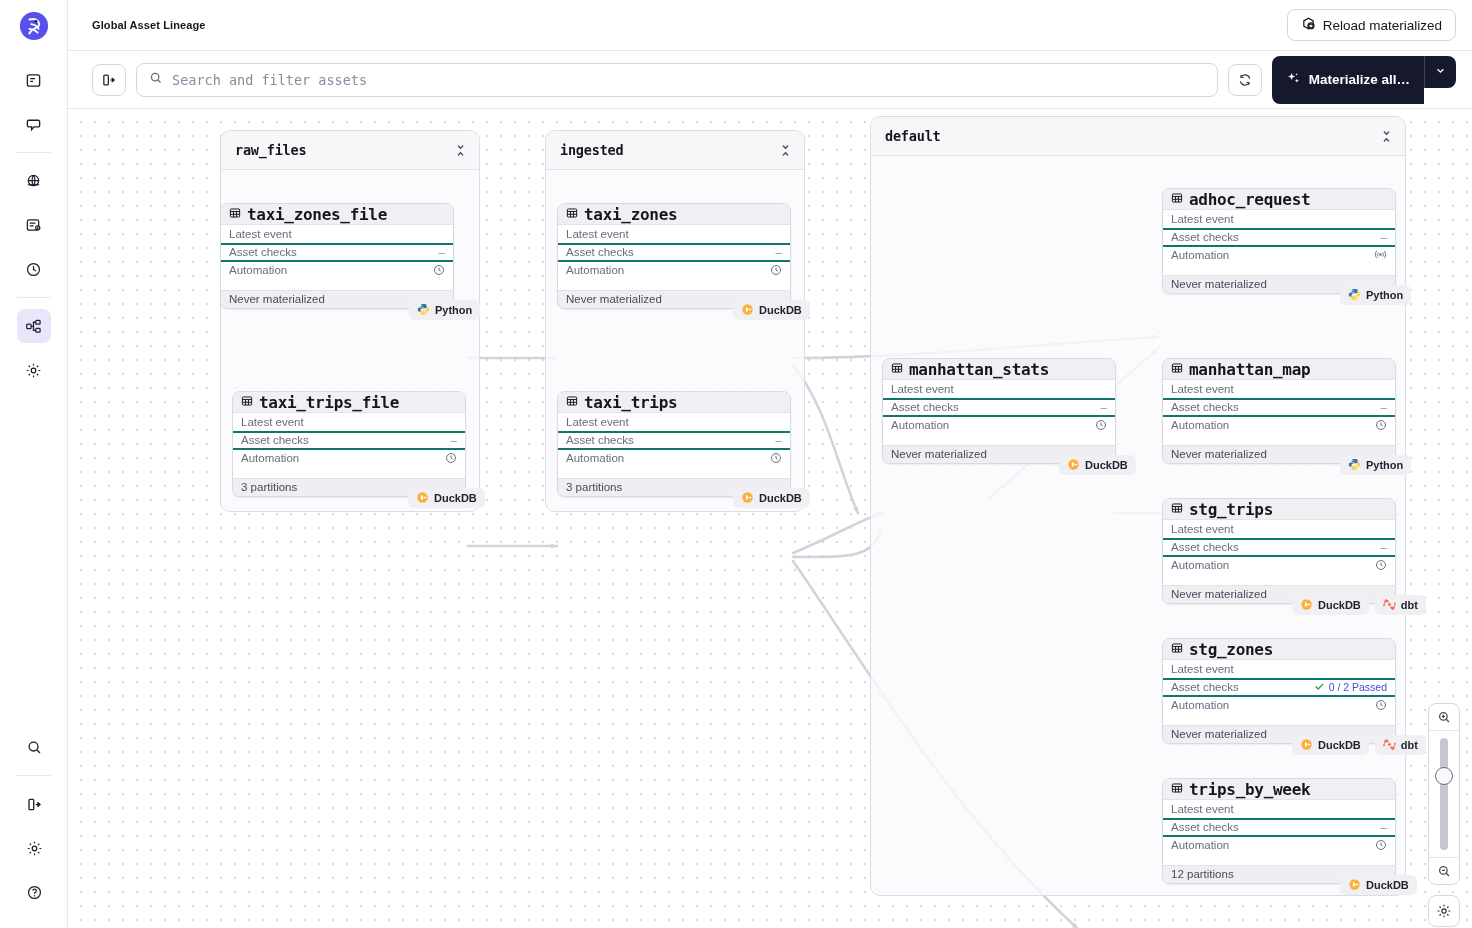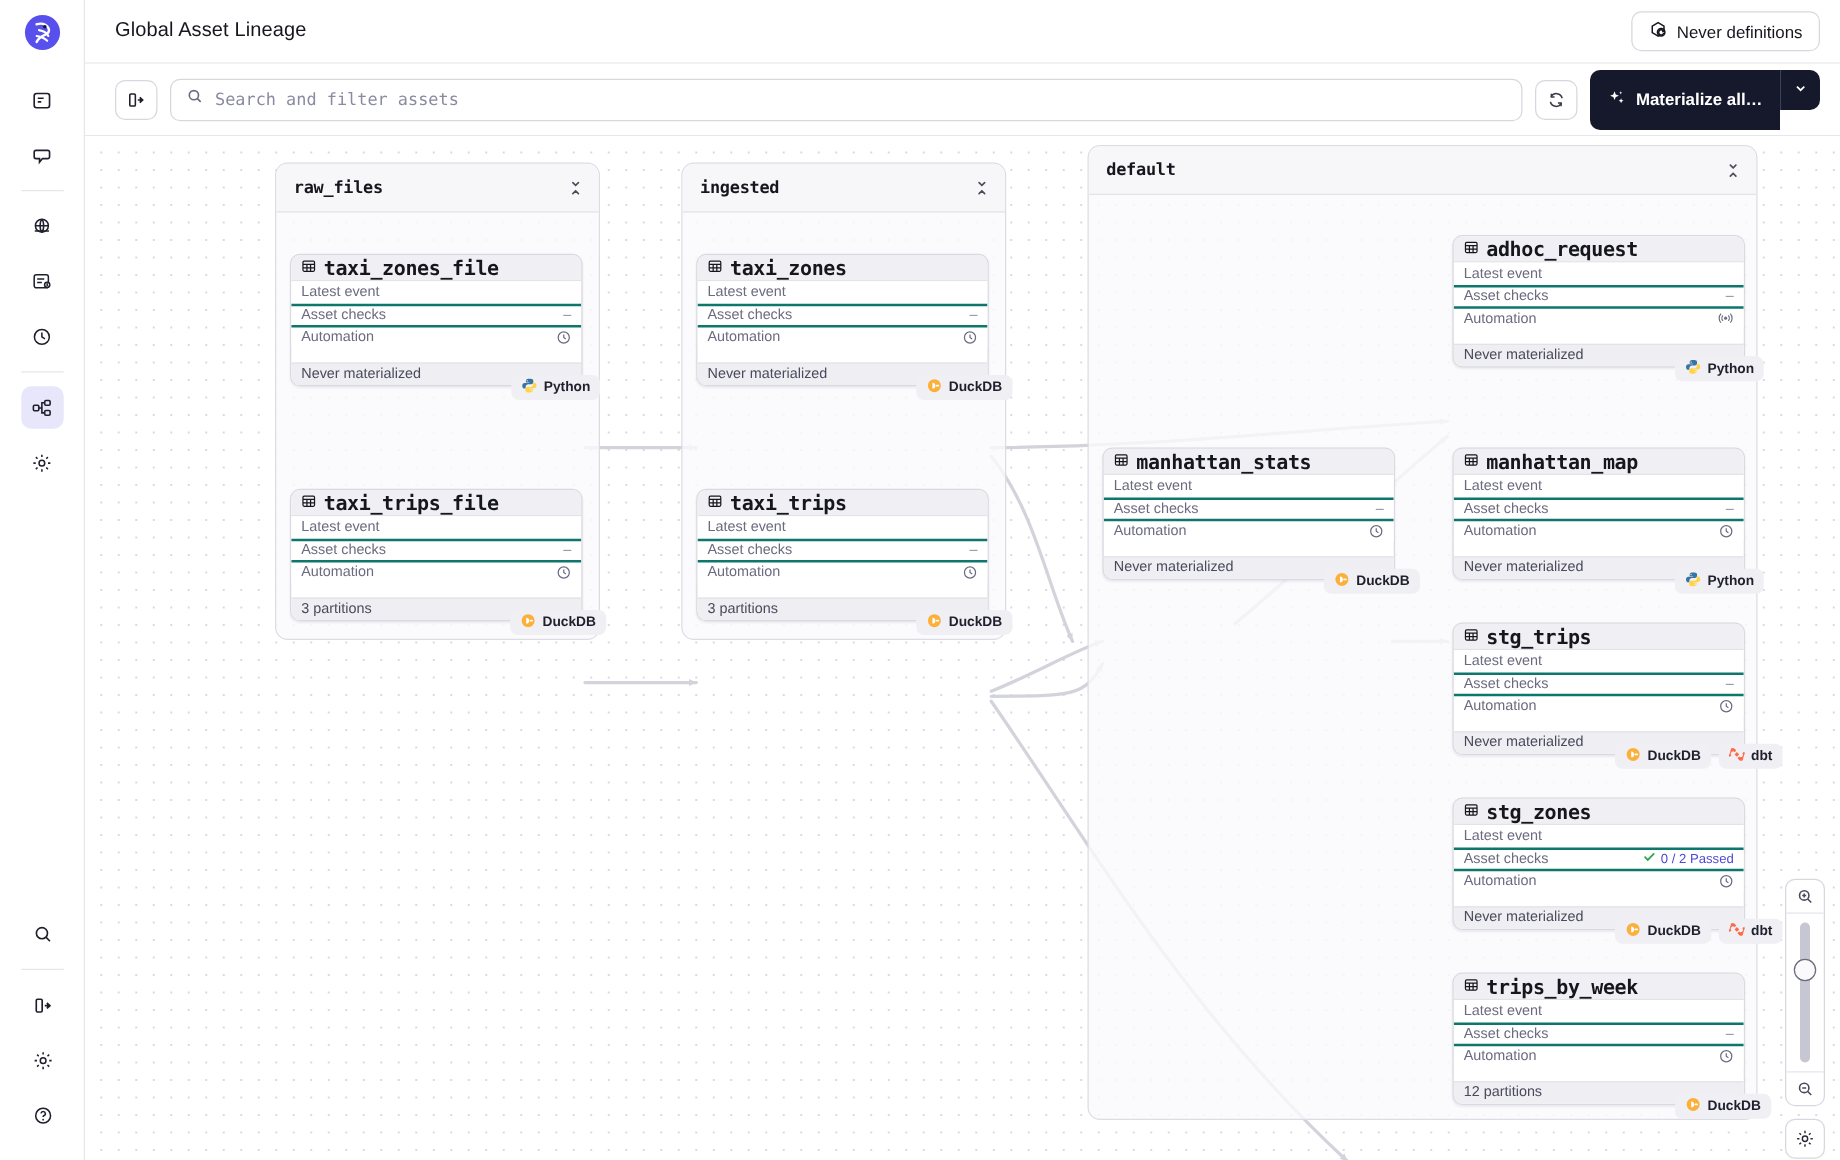--- a/index.html
+++ b/index.html
@@ -39,21 +39,21 @@
 
   
   .main { flex: 1; display: flex; flex-direction: column; min-width: 0; position: relative; }
 
   .topbar {
     height: 51px; flex: 0 0 51px;
     border-bottom: 1px solid #e6e6eb;
     display: flex; align-items: center;
     padding: 0 16px 0 24px; background: #fff;
   }
-  .page-title { font-size: 16px; font-weight: normal; color: #16161d; letter-spacing: .1px; }
+  .page-title { font-size: 11px; font-weight: bold; color: #16161d; letter-spacing: .1px; }
   .topbar-spacer { flex: 1; }
   .btn-outline {
     display: inline-flex; align-items: center; gap: 7px;
     height: 32px; padding: 0 13px;
     border: 1px solid #d7d7de; border-radius: 8px;
     background: #fff; color: #16161d; font-size: 13.5px;
     cursor: pointer; white-space: nowrap;
   }
 
   .toolbar {
@@ -299,21 +299,21 @@
       <div class="topbar-spacer"></div>
       <button class="btn-outline">
         <span>
           <svg width="15" height="15" viewBox="0 0 16 16" fill="none" stroke="#16161d" stroke-width="1.3">
             <path d="M3 5.2l5-2.9 5 2.9v5.6l-5 2.9-5-2.9z"></path>
             <circle cx="10.6" cy="10.4" r="3.2" fill="#fff"></circle>
             <path d="M12.3 9.1a2.2 2.2 0 1 0 .5 1.9"></path>
               <path d="M12.9 8.3v1.5h-1.5"></path>
           </svg>
         </span>
-        <span>Never definitions</span>
+        <span>Reload materialized</span>
       </button>
     </div>
 
     <div class="toolbar">
       <button class="icon-btn">
         <svg width="16" height="16" viewBox="0 0 18 18" fill="none" stroke="#1f1f2e" stroke-width="1.4">
           <rect x="3.2" y="3.6" width="5" height="10.8" rx="1"></rect>
           <path d="M10.4 9h4M12.2 6.6L14.8 9l-2.6 2.4" fill="#1f1f2e"></path>
         </svg>
       </button>
@@ -407,21 +407,21 @@
               <span class="group-spacer"></span>
               <span class="collapse-icon">
                 <svg width="13" height="13" viewBox="0 0 14 14" fill="none" stroke="#4a4a5c" stroke-width="1.4" stroke-linecap="round">
                   <path d="M4.6 2.2L7 4.6l2.4-2.4M4.6 11.8L7 9.4l2.4 2.4"></path>
                 </svg>
               </span>
             </div>
           </div>
         </div>
       <div id="nodes-layer">
-          <div class="node" style="left: 164px; top: 94px;">
+          <div class="node" style="left: 152px; top: 94px;">
             <div class="node-head">
               <span><svg width="12" height="12" viewBox="0 0 14 14" fill="none" stroke="#16161d" stroke-width="1.15">
                   <rect x="1.6" y="2.3" width="10.8" height="9.4" rx="1.1"></rect>
                   <path d="M1.6 5.3h10.8M1.6 8.5h10.8M5.3 5.3v6.4M8.7 5.3v6.4"></path>
                 </svg></span>
               <span class="node-name">taxi_zones_file</span>
             </div>
             <div class="node-row">
               <span class="label">Latest event</span>
             </div>

